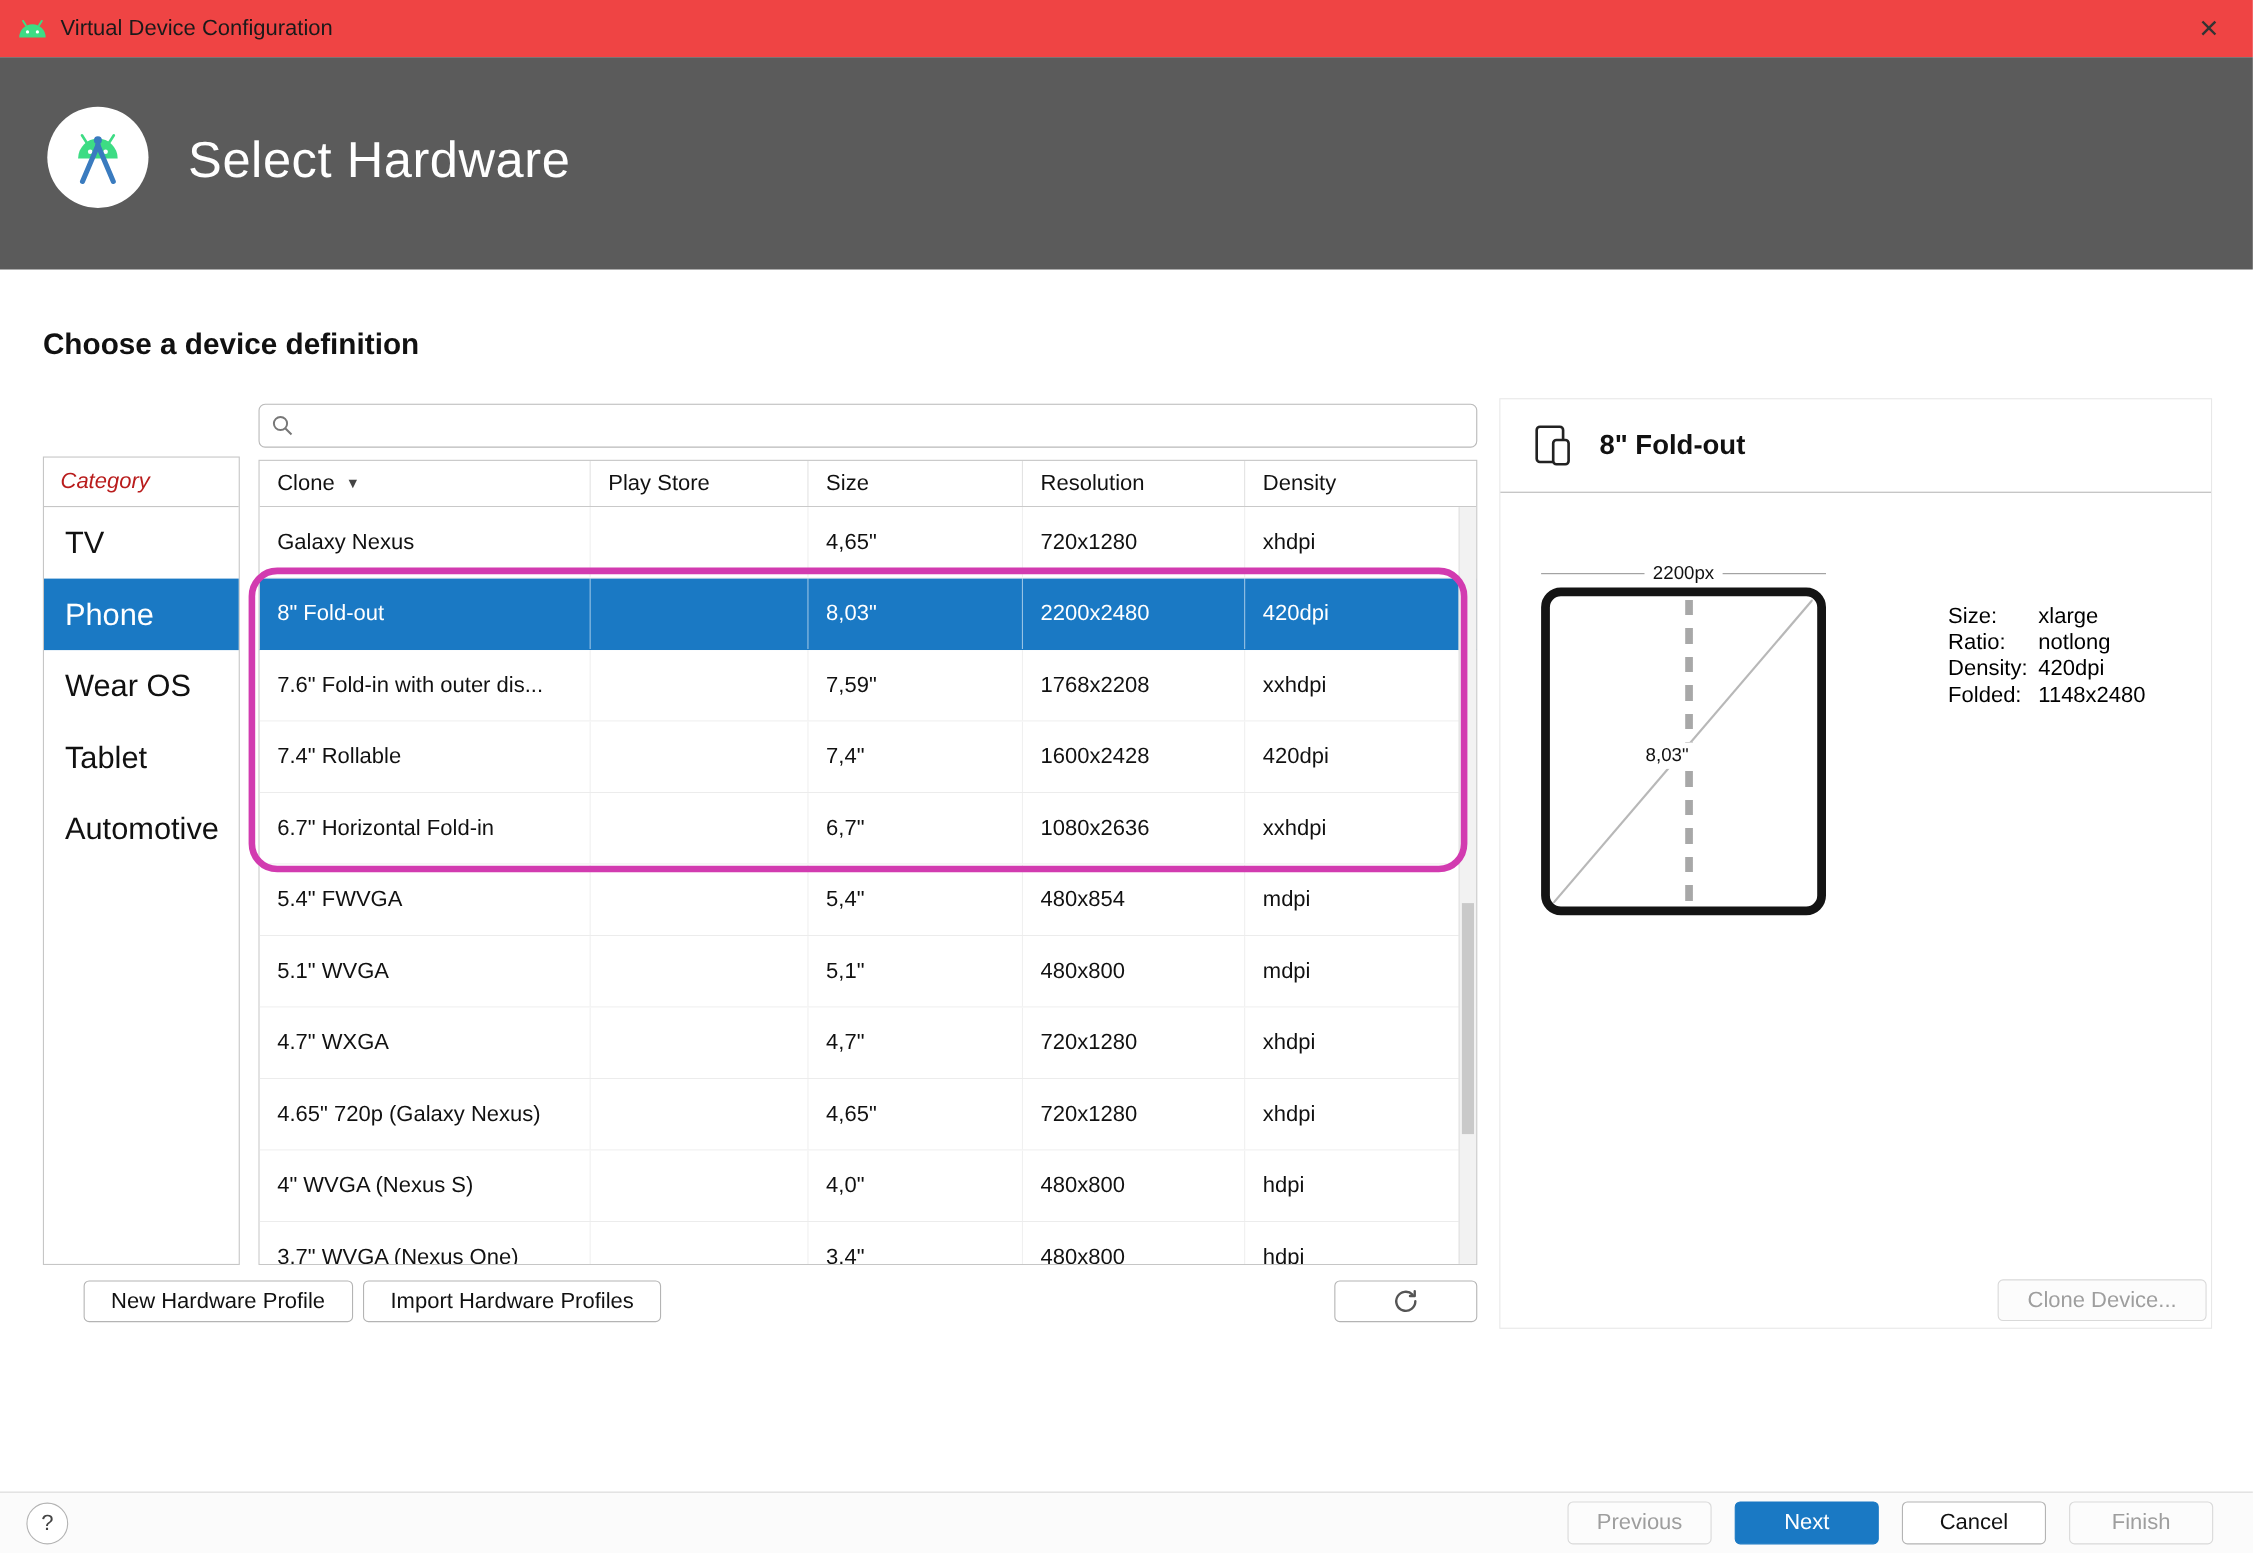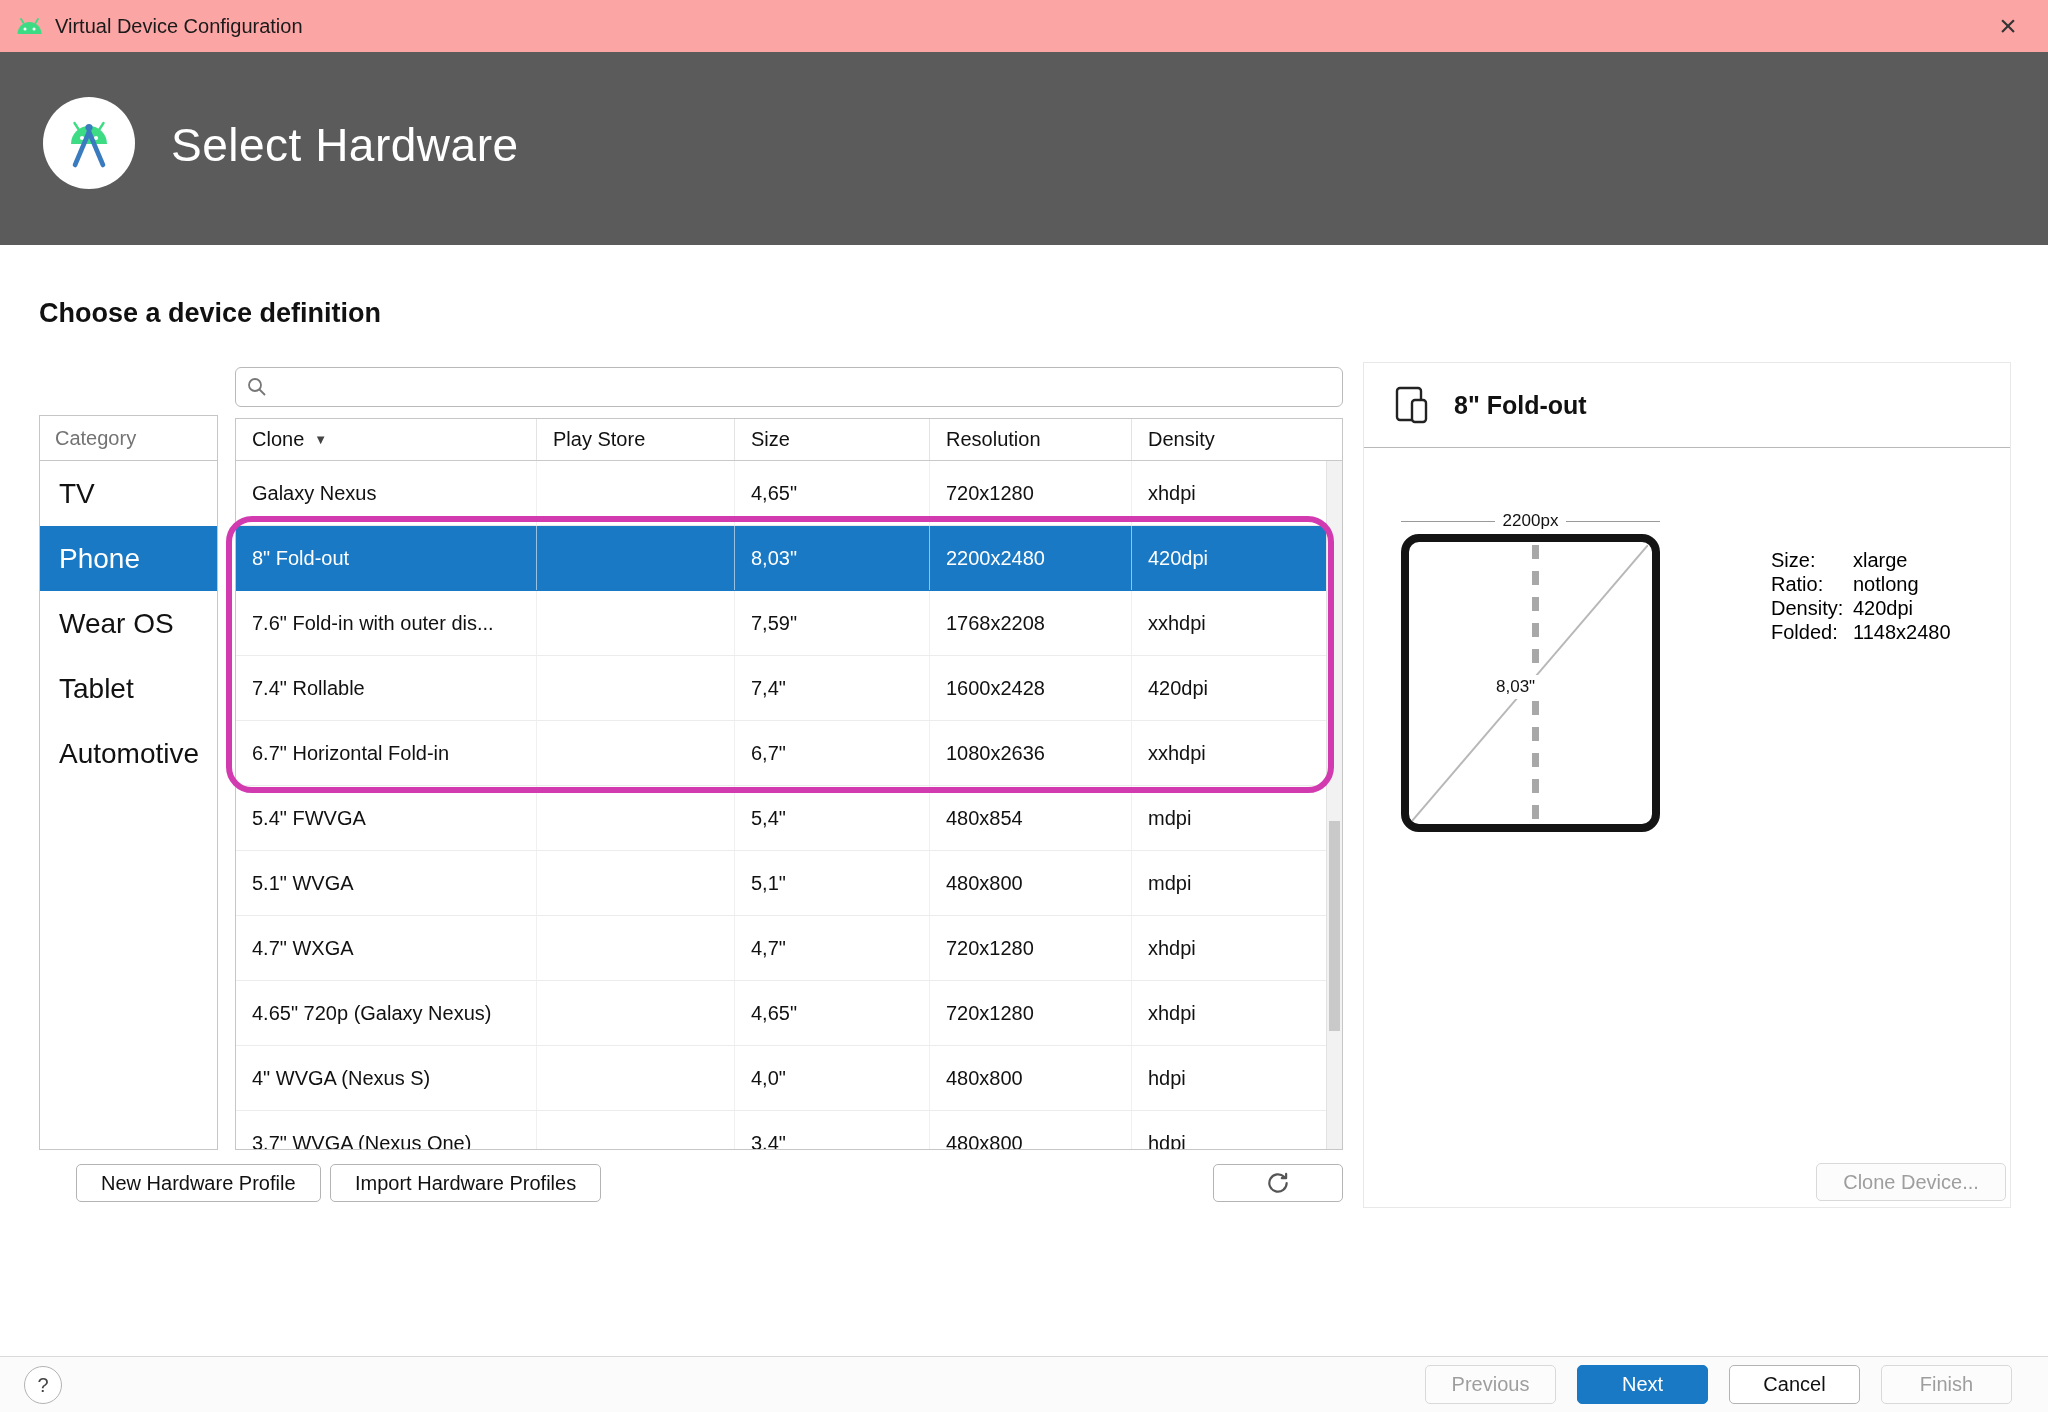--- a/index.html
+++ b/index.html
@@ -8,21 +8,21 @@
     font-family: "Liberation Sans", sans-serif;
     background: #ffffff;
     position: relative;
     overflow: hidden;
     color: #1a1a1a;
   }
 
   
   .titlebar {
     position: absolute; left: 0; top: 0; right: 0; height: 52px;
-    background: #fca5a5; display: flex; align-items: center; padding-left: 16px;
+    background: #ef4444; display: flex; align-items: center; padding-left: 16px;
   }
   .titlebar-title { font-size: 20px; color: #1a1a1a; margin-left: 12px; }
   .close-btn {
     position: absolute; right: 14px; top: 0; width: 52px; height: 52px;
     display: flex; align-items: center; justify-content: center;
     font-size: 30px; font-weight: 300; color: #333; cursor: default;
   }
 
   
   .header {
@@ -45,21 +45,21 @@
     font-size: 27px; font-weight: 700; color: #111;
   }
 
   
   .category-panel {
     position: absolute; left: 39px; top: 415px; width: 179px; height: 735px;
     border: 1px solid #c6c6c6; background: #fff;
   }
   .category-header {
     height: 45px; display: flex; align-items: center; padding-left: 15px;
-    font-size: 20px; border-bottom: 1px solid #c6c6c6; color: #737373;
+    font-size: 20px; border-bottom: 1px solid #c6c6c6; color: #b91c1c; font-style: italic;
   }
   .category-item {
     height: 65px; display: flex; align-items: center; padding-left: 19px;
     font-size: 28px; color: #111; cursor: default;
   }
   .category-item.selected { background: #1a79c4; color: #fff; }
 
   
   .search-box {
     position: absolute; left: 235px; top: 367px; width: 1108px; height: 40px;

